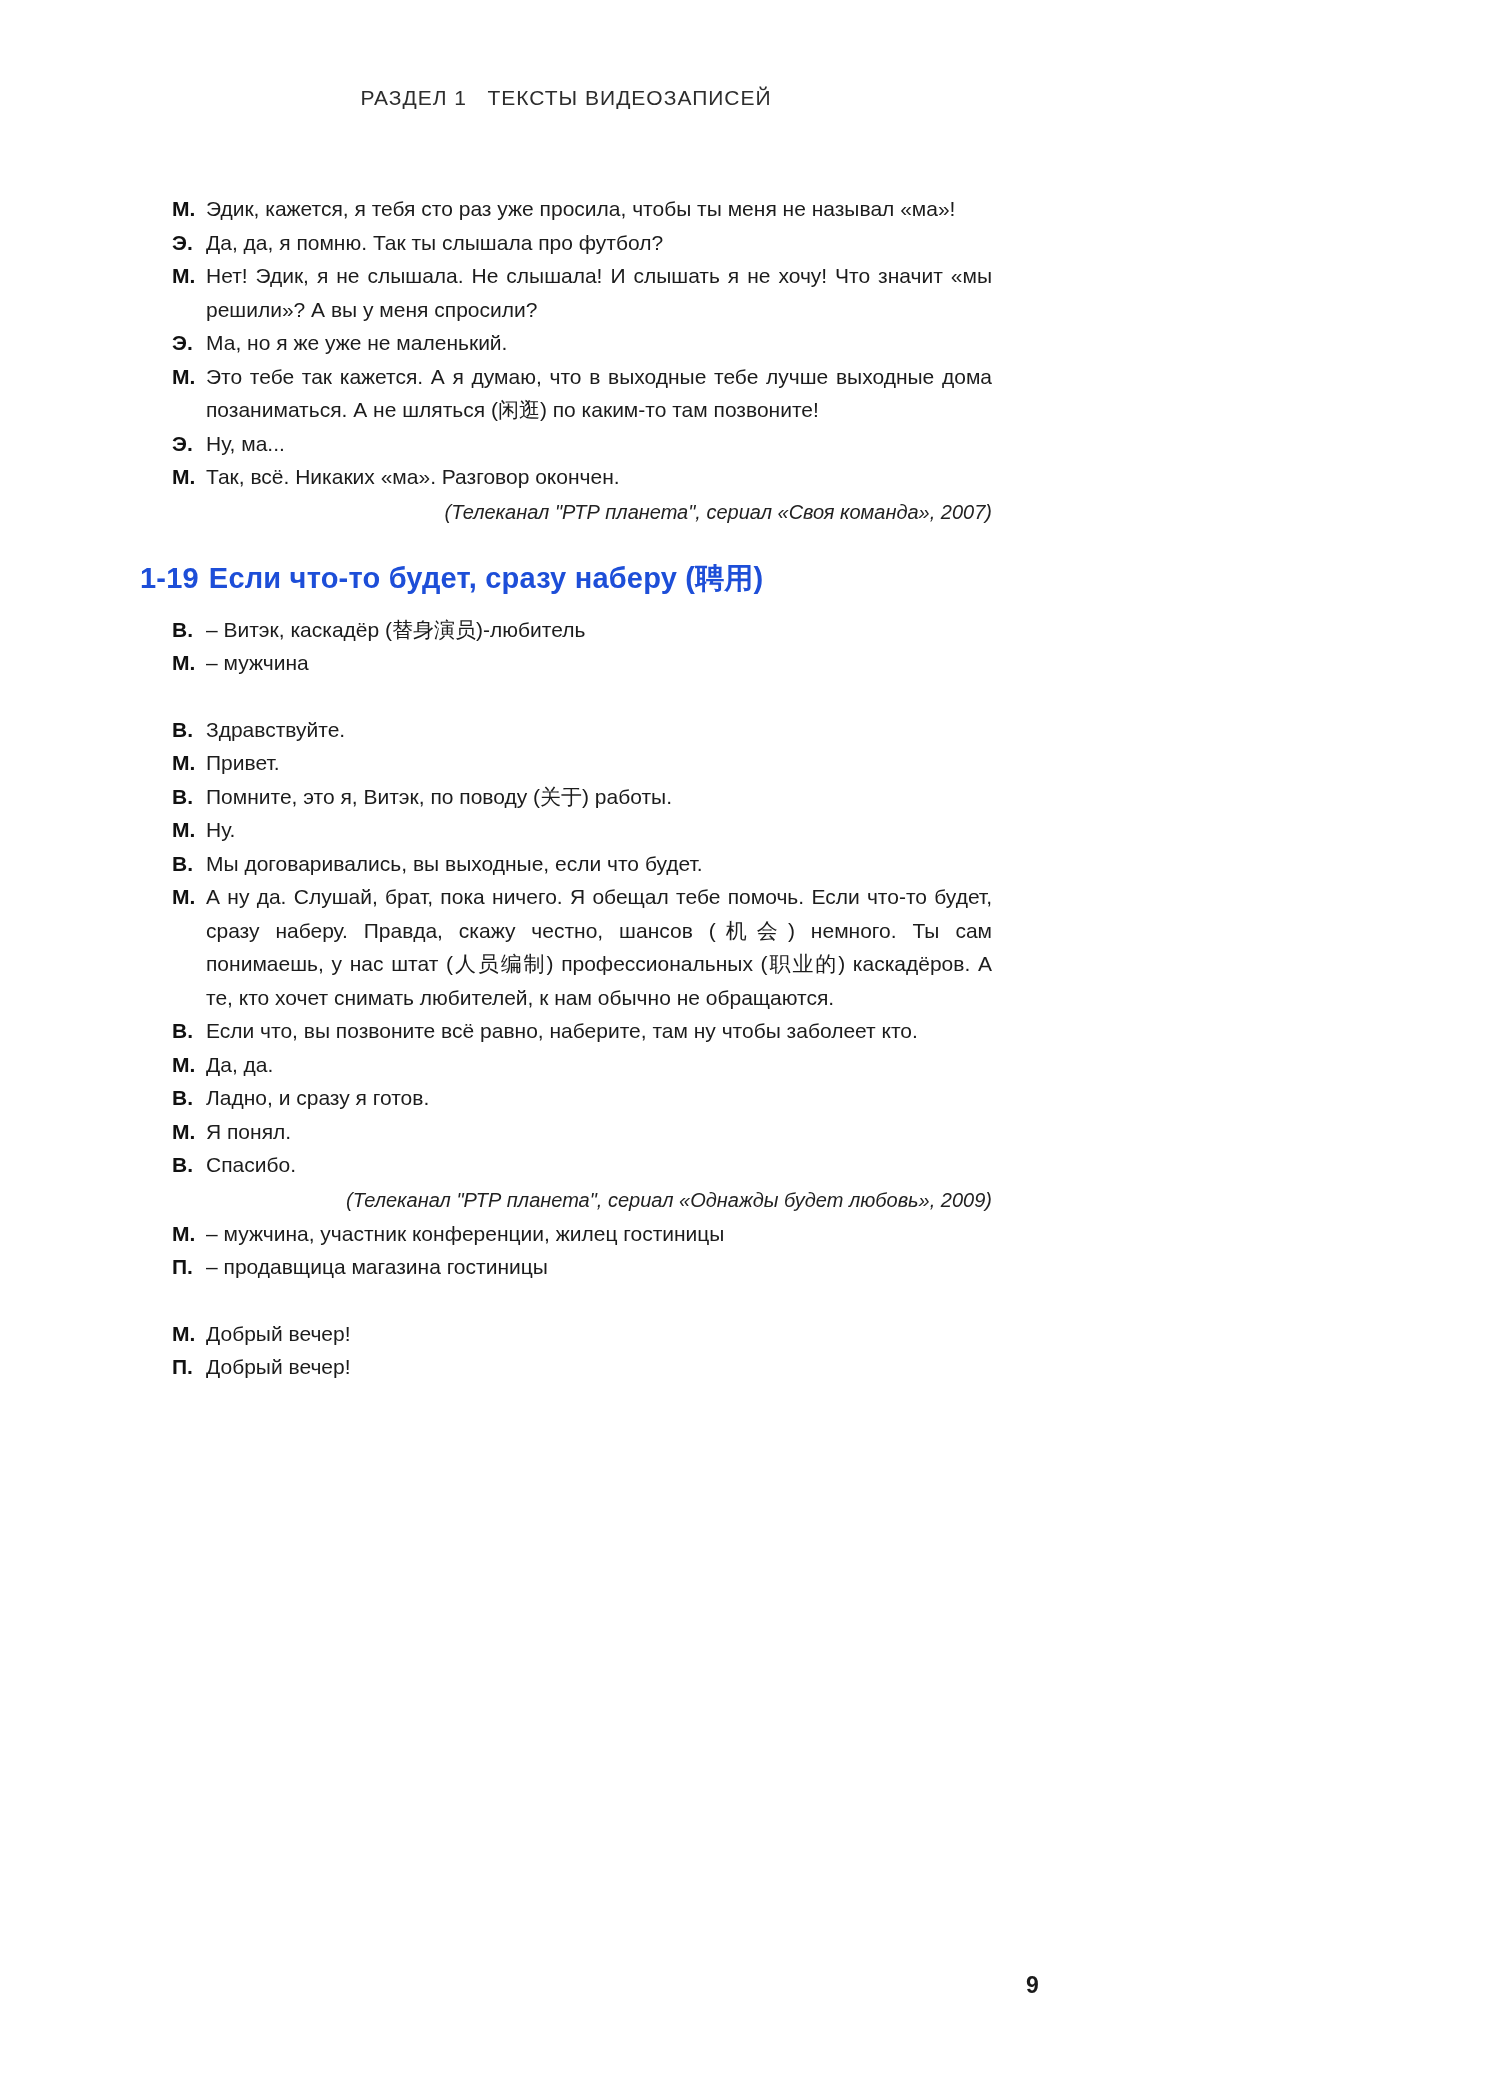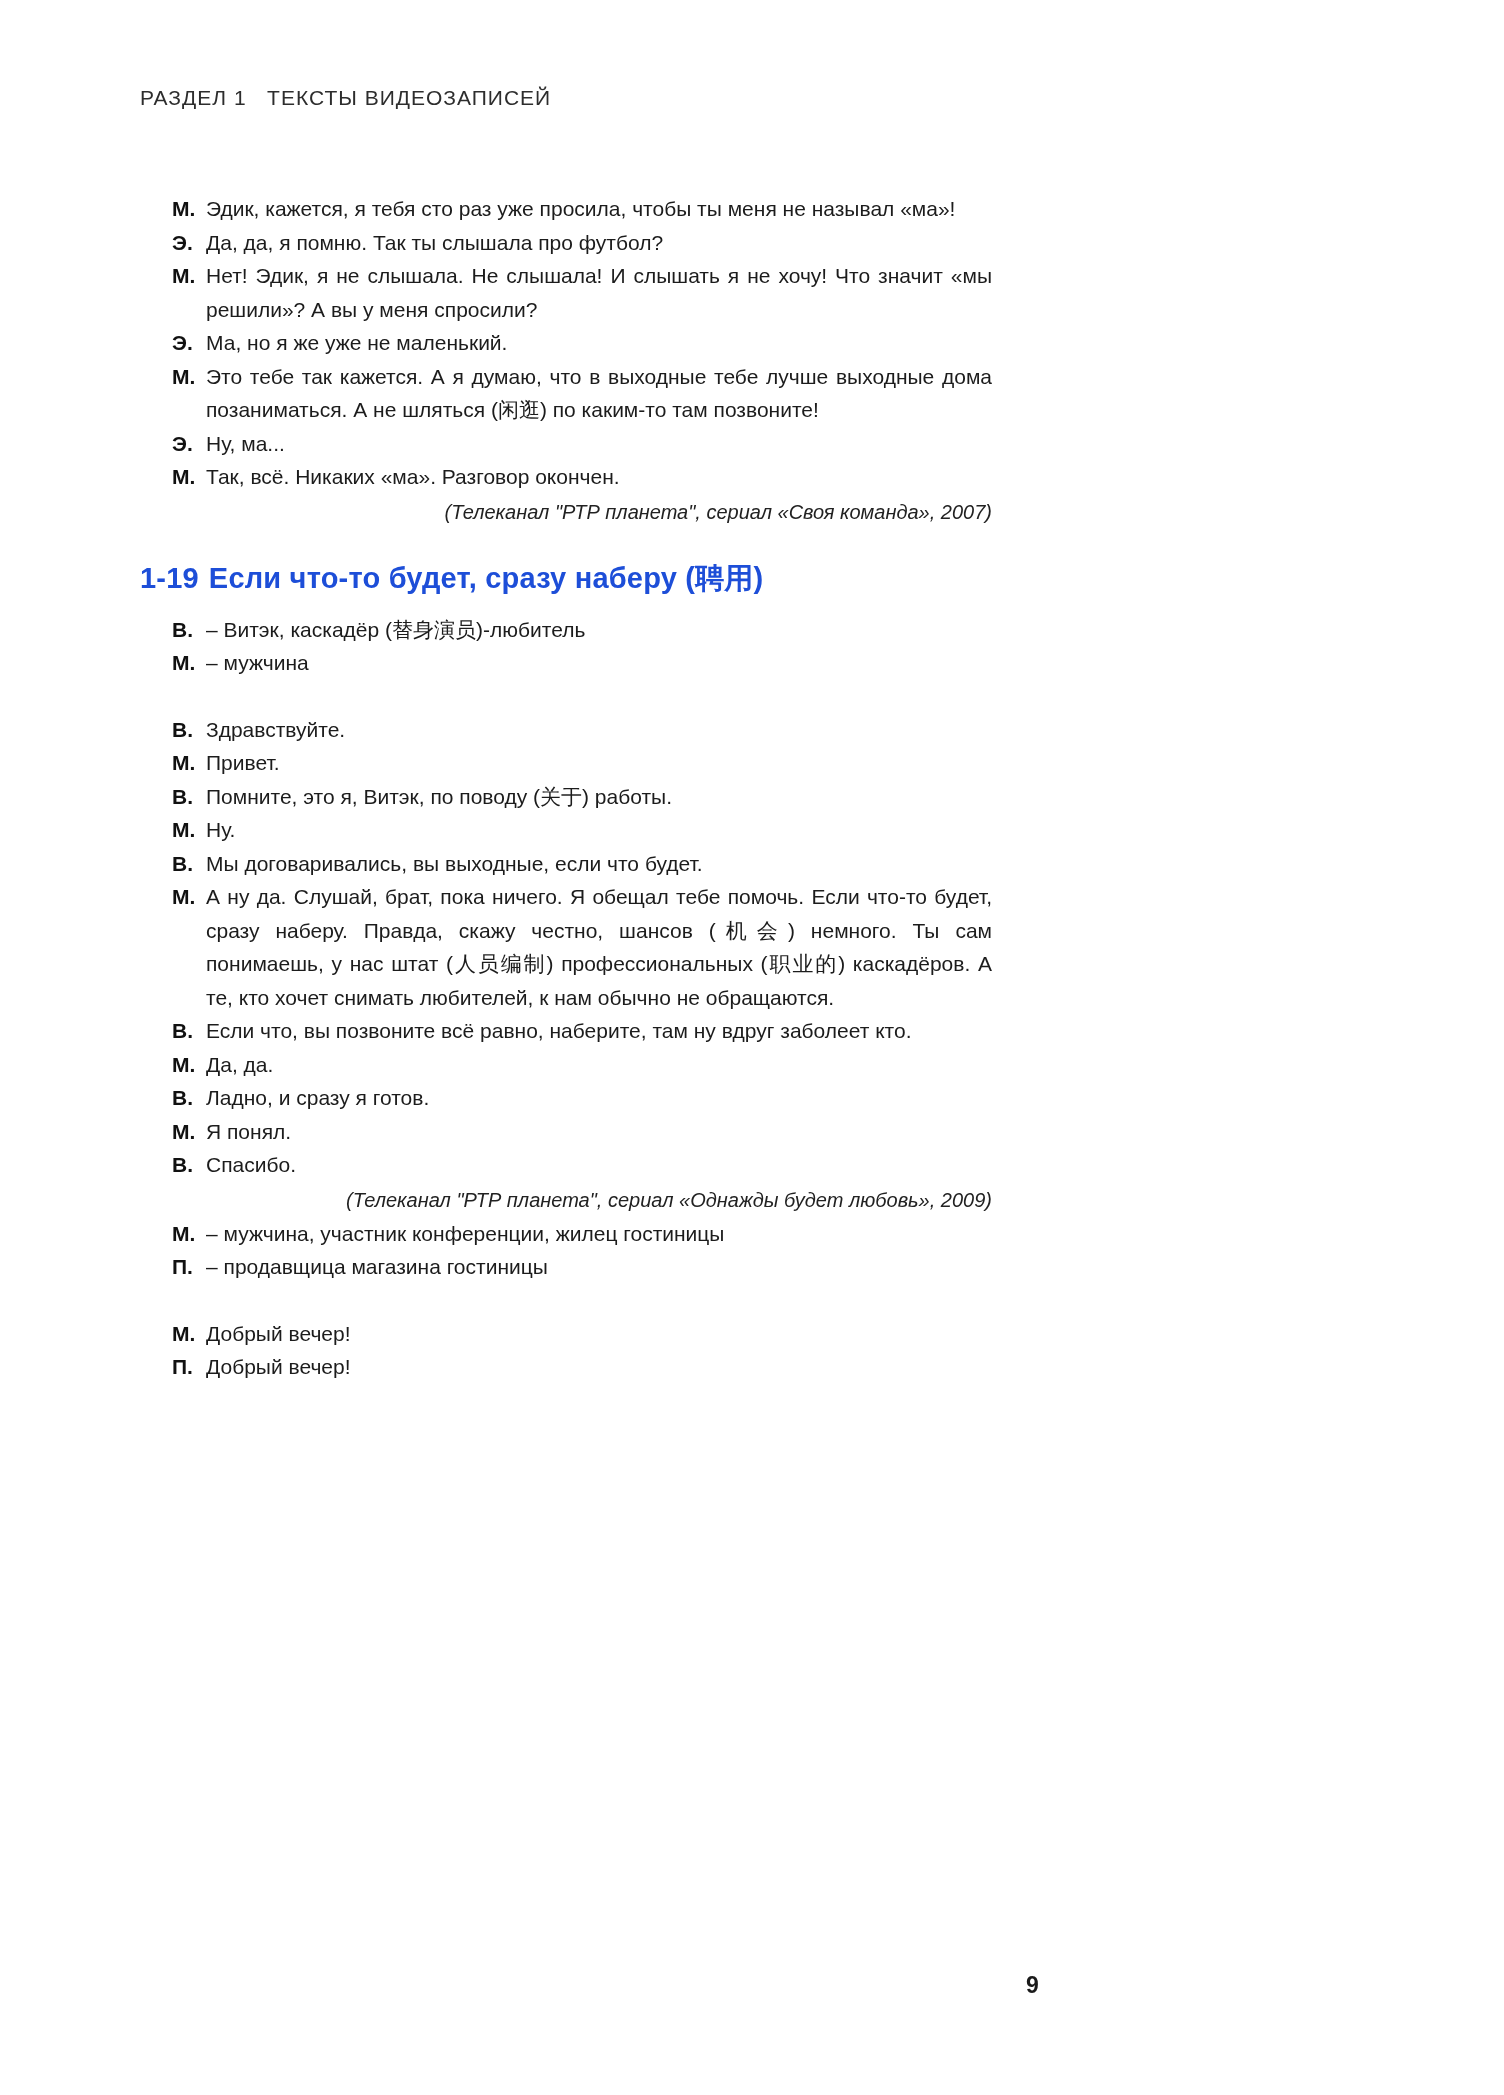--- a/index.html
+++ b/index.html
@@ -20,21 +20,21 @@
     inset: 0;
     background: #ffffff;
   }
   .content {
     position: absolute;
     left: 140px;
     top: 86px;
     width: 852px;
   }
   .header {
-    text-align: left;
+    text-align: center;
     font-size: 21px;
     letter-spacing: 1px;
     color: #2d2d2d;
     white-space: pre;
     margin-bottom: 82px;
   }
   section { margin: 0; }
   h2.section-heading {
     font-size: 29px;
     font-weight: bold;
@@ -153,21 +153,21 @@
             <div class="line">
               <span class="speaker">В.</span>
               <div class="text"><span>Мы договаривались, вы выходные, если что будет.</span></div>
             </div>
             <div class="line">
               <span class="speaker">М.</span>
               <div class="text"><span>А ну да. Слушай, брат, пока ничего. Я обещал тебе помочь. Если что-то будет, сразу наберу. Правда, скажу честно, </span><span class="u">шансов</span><span> (机会) немного. Ты сам понимаешь, у нас </span><span class="u">штат</span><span> (人员编制) </span><span class="u">профессиональных</span><span> (职业的) каскадёров. А те, кто хочет снимать любителей, к нам обычно не обращаются.</span></div>
             </div>
             <div class="line">
               <span class="speaker">В.</span>
-              <div class="text"><span>Если что, вы позвоните всё равно, наберите, там ну вдруг заболеет кто.</span></div>
+              <div class="text"><span>Если что, вы позвоните всё равно, наберите, там ну чтобы заболеет кто.</span></div>
             </div>
             <div class="line">
               <span class="speaker">М.</span>
               <div class="text"><span>Да, да.</span></div>
             </div>
             <div class="line">
               <span class="speaker">В.</span>
               <div class="text"><span>Ладно, и сразу я готов.</span></div>
             </div>
             <div class="line">

